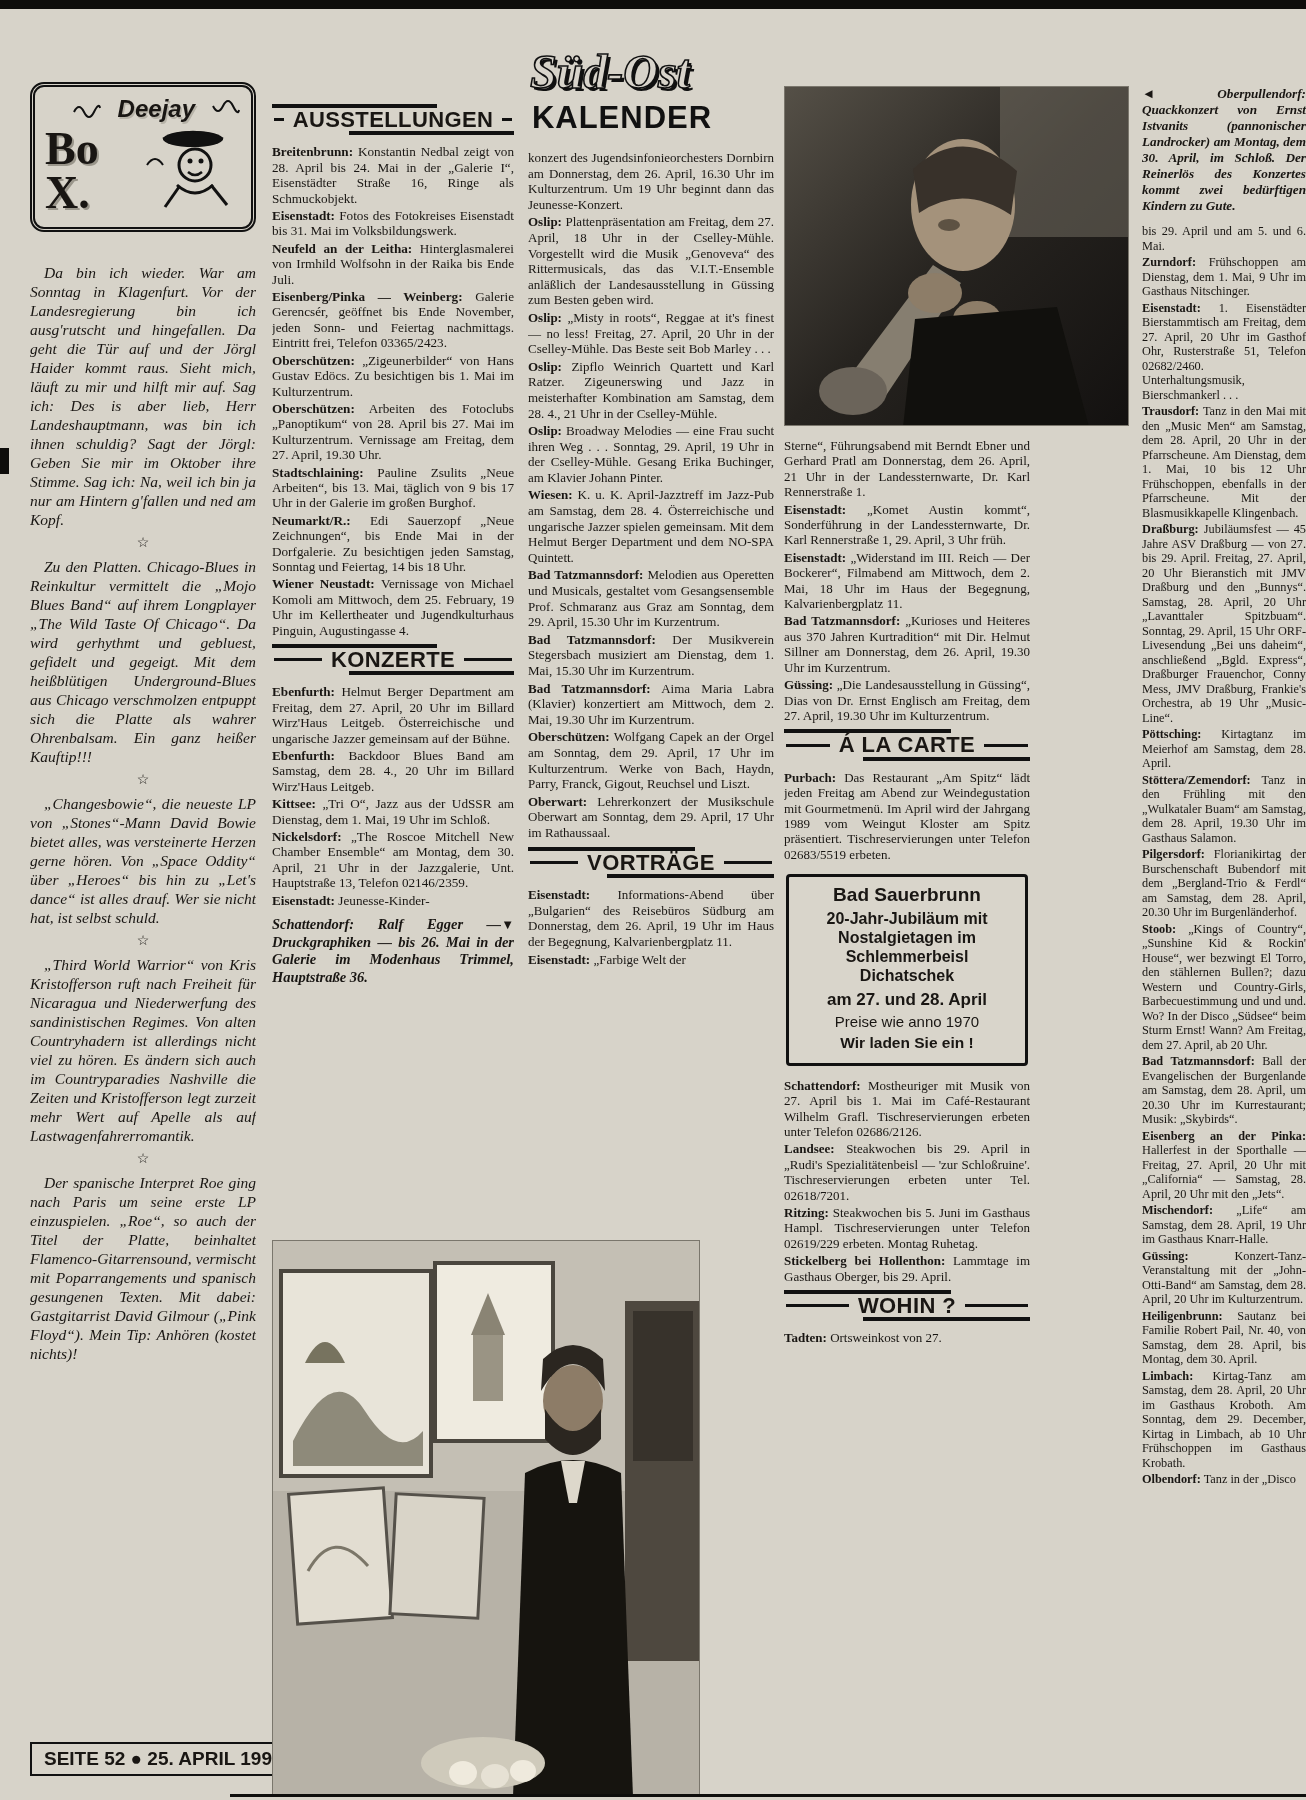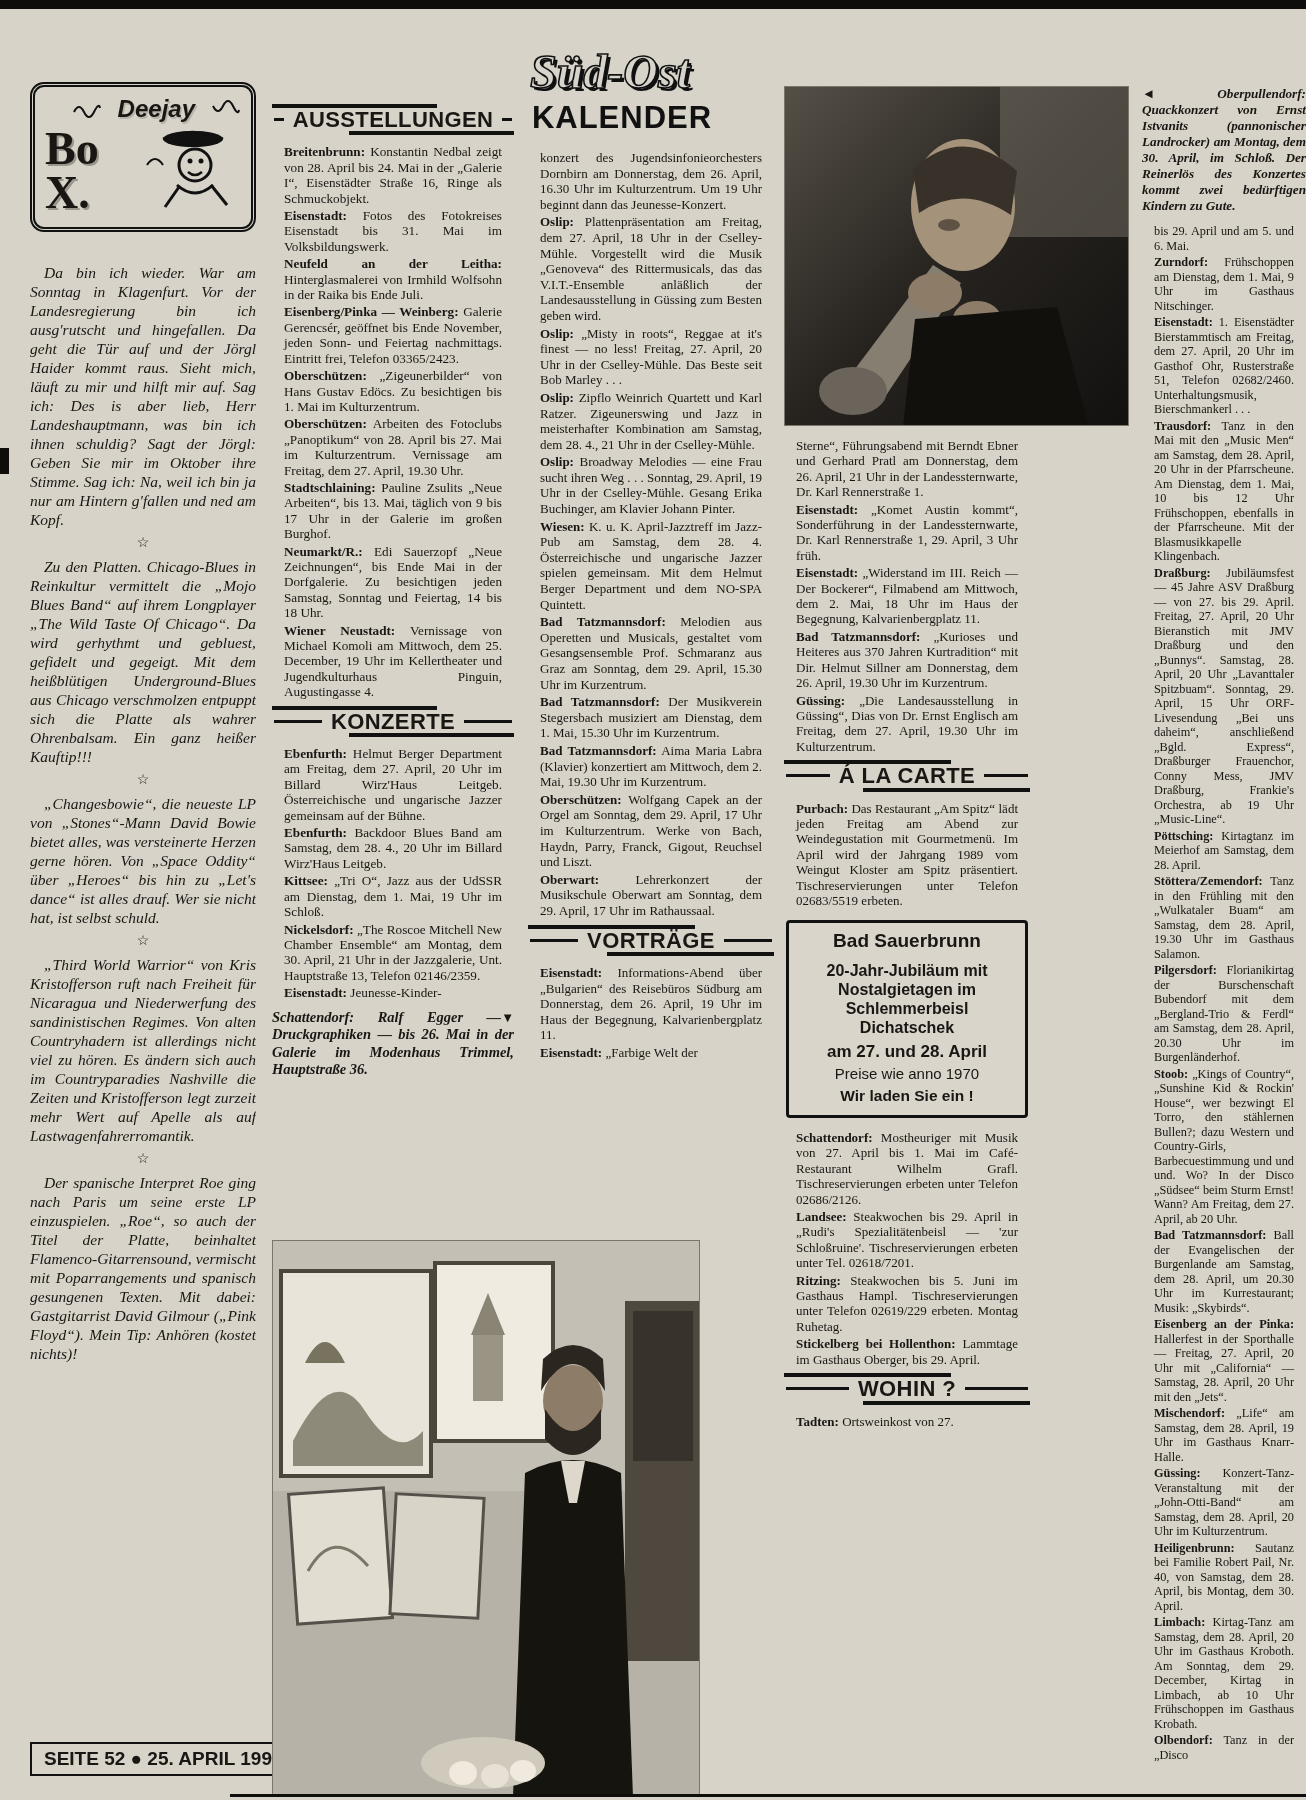--- a/index.html
+++ b/index.html
@@ -4,21 +4,21 @@
 <style>
   *{margin:0;padding:0;box-sizing:border-box}
   html,body{width:1306px;height:1800px;overflow:hidden}
   body{background:#d7d3c9;font-family:"Liberation Serif",serif;color:#191613}
   .page{position:absolute;inset:0;width:1306px;height:1800px;overflow:hidden}
   .toprule{position:absolute;left:0;top:0;width:1306px;height:9px;background:#0e0d0b}
   .regmark{position:absolute;left:0;top:448px;width:9px;height:26px;background:#0e0d0b}
   .bottomrule{position:absolute;left:230px;top:1794px;width:1076px;height:3px;background:#0e0d0b}
 
   .col{position:absolute;text-align:justify;overflow:hidden;overflow-wrap:break-word;hyphens:auto}
-  .col p.item{margin:0 12px 2px}
+  .col p.item{margin:0 0 2px}
   .col p.item b{font-weight:700}
 
   
   .col1{position:absolute;left:30px;top:82px;width:226px;height:1650px;overflow:hidden}
   .col2{left:272px;top:98px;width:242px;height:1138px;font-size:13.2px;line-height:15.4px}
   .col3{left:528px;top:150px;width:246px;height:1086px;font-size:13px;line-height:15.6px}
   .col4{left:784px;top:438px;width:246px;height:1360px;font-size:13px;line-height:15.4px}
   .col5{left:1142px;top:86px;width:164px;height:1712px;font-size:12.3px;line-height:14.5px}
 
   
@@ -54,21 +54,21 @@
   .kal-logo{position:absolute;left:492px;top:44px;width:228px;height:100px}
 
   
   .photoA{position:absolute;left:784px;top:86px;width:345px;height:340px;border:1px solid #7a766c;overflow:hidden}
   .photoB{position:absolute;left:272px;top:1240px;width:428px;height:556px;border:1px solid #7a766c;overflow:hidden}
   .photoA svg,.photoB svg{display:block}
 
   
   .sbbox{border:3px solid #111;border-radius:4px;padding:10px 6px 12px;text-align:center;
          font-family:"Liberation Sans",sans-serif;margin:12px 2px 12px;background:#d9d5cb}
-  .sb1{font-weight:bold;font-size:19px;margin-bottom:12px}
+  .sb1{font-weight:bold;font-size:19px;margin-bottom:6px}
   .sb2{font-weight:bold;font-size:16px;line-height:19px}
   .sb6{font-weight:bold;font-size:17px;margin-top:7px}
   .sb7{font-size:15px;margin-top:7px}
   .sb8{font-weight:bold;font-size:15.5px;margin-top:6px}
 
   
   .c5lead{font-weight:bold;font-style:italic;font-size:13.2px;line-height:16px;margin-bottom:10px}
   .c5lead .arr{font-style:normal}
   .c5intro{margin-bottom:2px}
 </style>
@@ -153,21 +153,21 @@
         <p class="item"><b>Eisenberg/Pinka — Weinberg:</b> <span>Galerie Gerencsér, geöffnet bis Ende November, jeden Sonn- und Feiertag nachmittags. Eintritt frei, Telefon 03365/2423.</span></p>
 
         <p class="item"><b>Oberschützen:</b> <span>„Zigeunerbilder“ von Hans Gustav Edöcs. Zu besichtigen bis 1. Mai im Kulturzentrum.</span></p>
 
         <p class="item"><b>Oberschützen:</b> <span>Arbeiten des Fotoclubs „Panoptikum“ von 28. April bis 27. Mai im Kulturzentrum. Vernissage am Freitag, dem 27. April, 19.30 Uhr.</span></p>
 
         <p class="item"><b>Stadtschlaining:</b> <span>Pauline Zsulits „Neue Arbeiten“, bis 13. Mai, täglich von 9 bis 17 Uhr in der Galerie im großen Burghof.</span></p>
 
         <p class="item"><b>Neumarkt/R.:</b> <span>Edi Sauerzopf „Neue Zeichnungen“, bis Ende Mai in der Dorfgalerie. Zu besichtigen jeden Samstag, Sonntag und Feiertag, 14 bis 18 Uhr.</span></p>
 
-        <p class="item"><b>Wiener Neustadt:</b> <span>Vernissage von Michael Komoli am Mittwoch, dem 25. December, 19 Uhr im Kellertheater und Jugendkulturhaus Pinguin, Augustingasse 4.</span></p>
+        <p class="item"><b>Wiener Neustadt:</b> <span>Vernissage von Michael Komoli am Mittwoch, dem 25. February, 19 Uhr im Kellertheater und Jugendkulturhaus Pinguin, Augustingasse 4.</span></p>
       </div>
 
     <div class="sechdr">
       <div class="bar-top"></div>
       <div class="hline">
           <span class="htxt">KONZERTE</span>
         </div>
       <div class="bar-bottom"></div>
     </div>
     <div>

